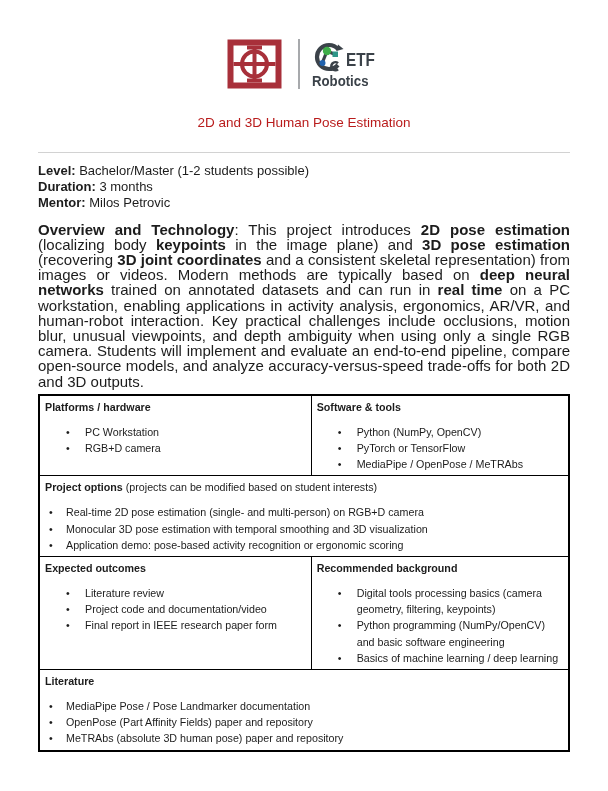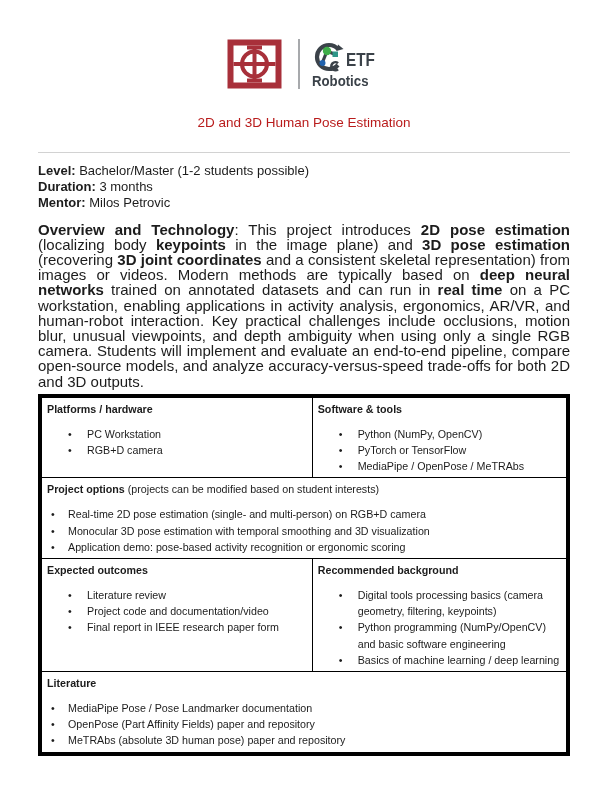--- a/index.html
+++ b/index.html
@@ -28,21 +28,21 @@
   
   h1.doc-title { text-align:center; font-size:13.5px; font-weight:normal; margin:25px 0 0 0; color:#b91c1c; }
   hr.rule { border:none; border-top:1px solid #d2d2d2; margin:22px 0 10px 0; }
   .meta-line { line-height:16.2px; font-size:13px; }
   .meta-line b { font-weight:bold; }
   
   .overview { text-align:justify; line-height:15.2px; font-size:15px; margin:10px 0 0 0; }
   .overview b { font-weight:bold; }
   
   table.project { border-collapse:collapse; width:100%; margin-top:5px; table-layout:fixed;
-                  border:4px solid #000000; }
+                  border:2px solid #000000; }
   table.project td { border:1px solid #000; vertical-align:top; padding:4px 6px 3px 5px; font-size:10.7px; }
   td.left-col { width:49%; }
   .cell-title { line-height:14px; }
   .cell-title .tb { font-weight:bold; }
   .cell ul { margin:10px 0 0 0; list-style:none; }
   .cell ul.indent { padding-left:40px; }
   .cell ul.flush  { padding-left:21px; }
   .cell li { position:relative; line-height:16.2px; }
   .cell ul.indent li::before { content:"\2022"; position:absolute; left:-19px; }
   .cell ul.flush  li::before { content:"\2022"; position:absolute; left:-17px; }

